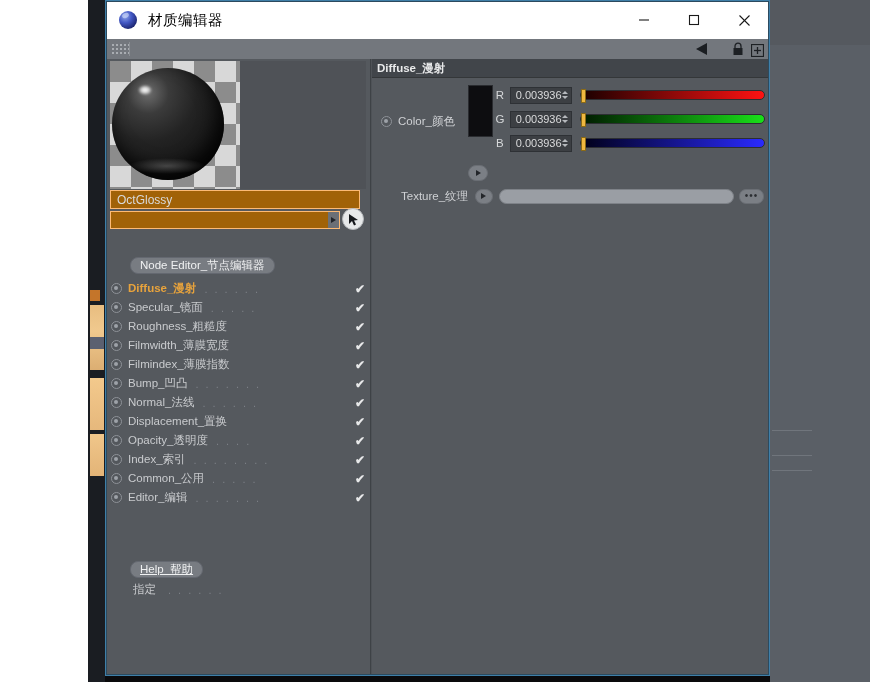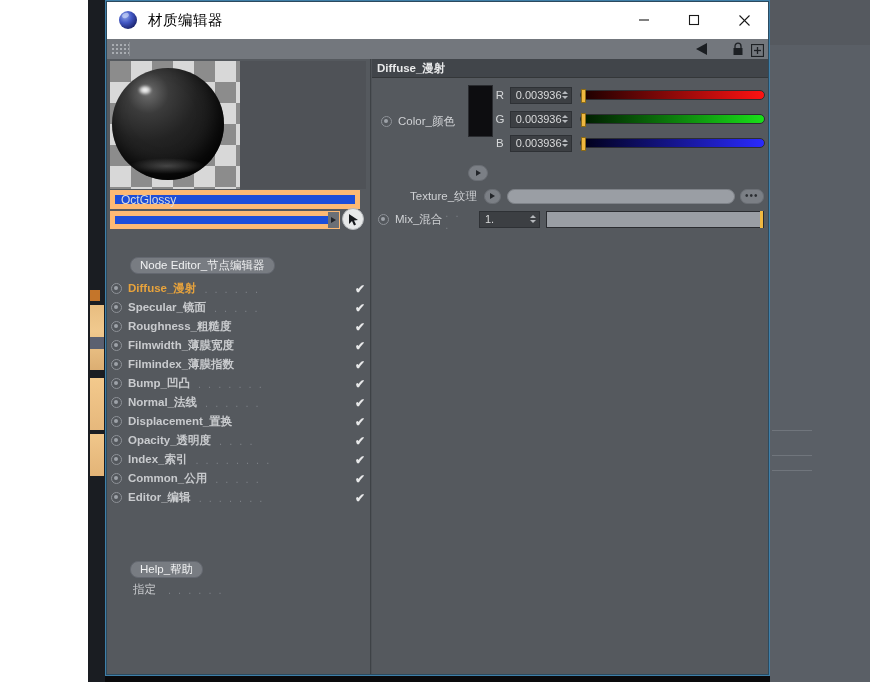--- a/index.html
+++ b/index.html
@@ -154,21 +154,21 @@
     filter: blur(1px);
   }
   .preview-sphere::after {
     content: ""; position: absolute; left: 16px; bottom: 6px;
     width: 78px; height: 16px; border-radius: 50%;
     background: radial-gradient(ellipse at center, rgba(255,255,255,.22) 0%, rgba(255,255,255,0) 70%);
   }
 
   
   .fld {
-    background: #1d4ed8; border: 5px solid #fdba74;
+    background: #a16207; border: 1px solid #fdba74;
     color: #d9dadb; font-size: 12px;
     display: flex; align-items: center; padding: 0 6px;
   }
   .name-fld { position: absolute; left: 3px; top: 131px; width: 250px; height: 19px; }
   .link-fld { position: absolute; left: 3px; top: 152px; width: 230px; height: 18px; padding: 0; }
   .link-arrow {
     position: absolute; left: 221px; top: 153px; width: 11px; height: 16px;
     background: #6c7076; display: flex; align-items: center; justify-content: center;
   }
   .link-arrow i {
@@ -214,30 +214,30 @@
     display: inline-flex; align-items: center; justify-content: center;
     height: 17px; padding: 0 9px; white-space: nowrap; text-align: right;
   }
   .node-editor-btn { position: absolute; left: 23px; top: 198px; }
 
   
   .chan-list { position: absolute; left: 4px; top: 220px; width: 256px; }
   .chan-row {
     height: 19px; display: flex; align-items: center; gap: 6px;
   }
-  .chan-lbl { font-size: 11.5px; color: #c9cbce; white-space: nowrap; font-weight: bold; }
+  .chan-lbl { font-size: 11.5px; color: #c9cbce; white-space: nowrap; }
   .chan-row.sel .chan-lbl { color: #e8a33c; font-weight: bold; }
   .chan-dots {
     flex: 1 1 auto; overflow: hidden; white-space: nowrap;
     color: #7b7f85; font-size: 11px; letter-spacing: 2px;
     margin: 0 2px; line-height: 10px;
   }
   .chan-check { color: #e8e9ea; font-size: 12px; flex: 0 0 auto; width: 14px; text-align: center; font-weight: bold; }
 
-  .help-btn { position: absolute; left: 23px; top: 502px; }
+  .help-btn { position: absolute; left: 23px; top: 502px; text-decoration: underline; }
   .assign-row {
     position: absolute; left: 26px; top: 523px; width: 200px;
     display: flex; align-items: center; gap: 12px;
   }
   .assign-lbl { font-size: 11.5px; color: #c9cbce; }
   .assign-dots { color: #7b7f85; font-size: 11px; letter-spacing: 2px; }
 
   
   .panel-hdr {
     position: absolute; left: 0; top: 0; width: 396px; height: 19px;
@@ -547,41 +547,26 @@
                 </span>
               </div>
               <div class="grad-track grad-b">
                 <div class="grad-knob" style="left: 0.744px;"></div>
               </div>
             </div>
           </div>
 
 
         <div class="row tex-row">
-          <div class="tex-lbl" style="margin-left:32px">Texture_纹理</div>
+          <div class="tex-lbl" style="margin-left:23px">Texture_纹理</div>
           <div class="tex-arrow">
               <i></i>
             </div>
           <div class="tex-fld"></div>
           <div class="dots-btn">•••</div>
         </div>
 
-        <div class="row mix-row">
-          <div class="radio"></div>
-          <div class="float-lbl">Mix_混合</div>
-          <div class="float-dots">. . .</div>
-          <div class="spin" style="margin-left:9px;width:62px">
-            <span>1.</span>
-            <span class="arrows">
-                <i class="up"></i>
-                <i class="dn"></i>
-              </span>
-          </div>
-          <div class="slide-track" style="margin-left:6px;width:224px;background:#9a9ea4">
-            <div class="slide-knob" style="right:0px"></div>
-          </div>
-        </div>
 
       </div>
     </div>
   </div>
   <div class="win-inner-border"></div>
 </div>
 
 </body></html>

